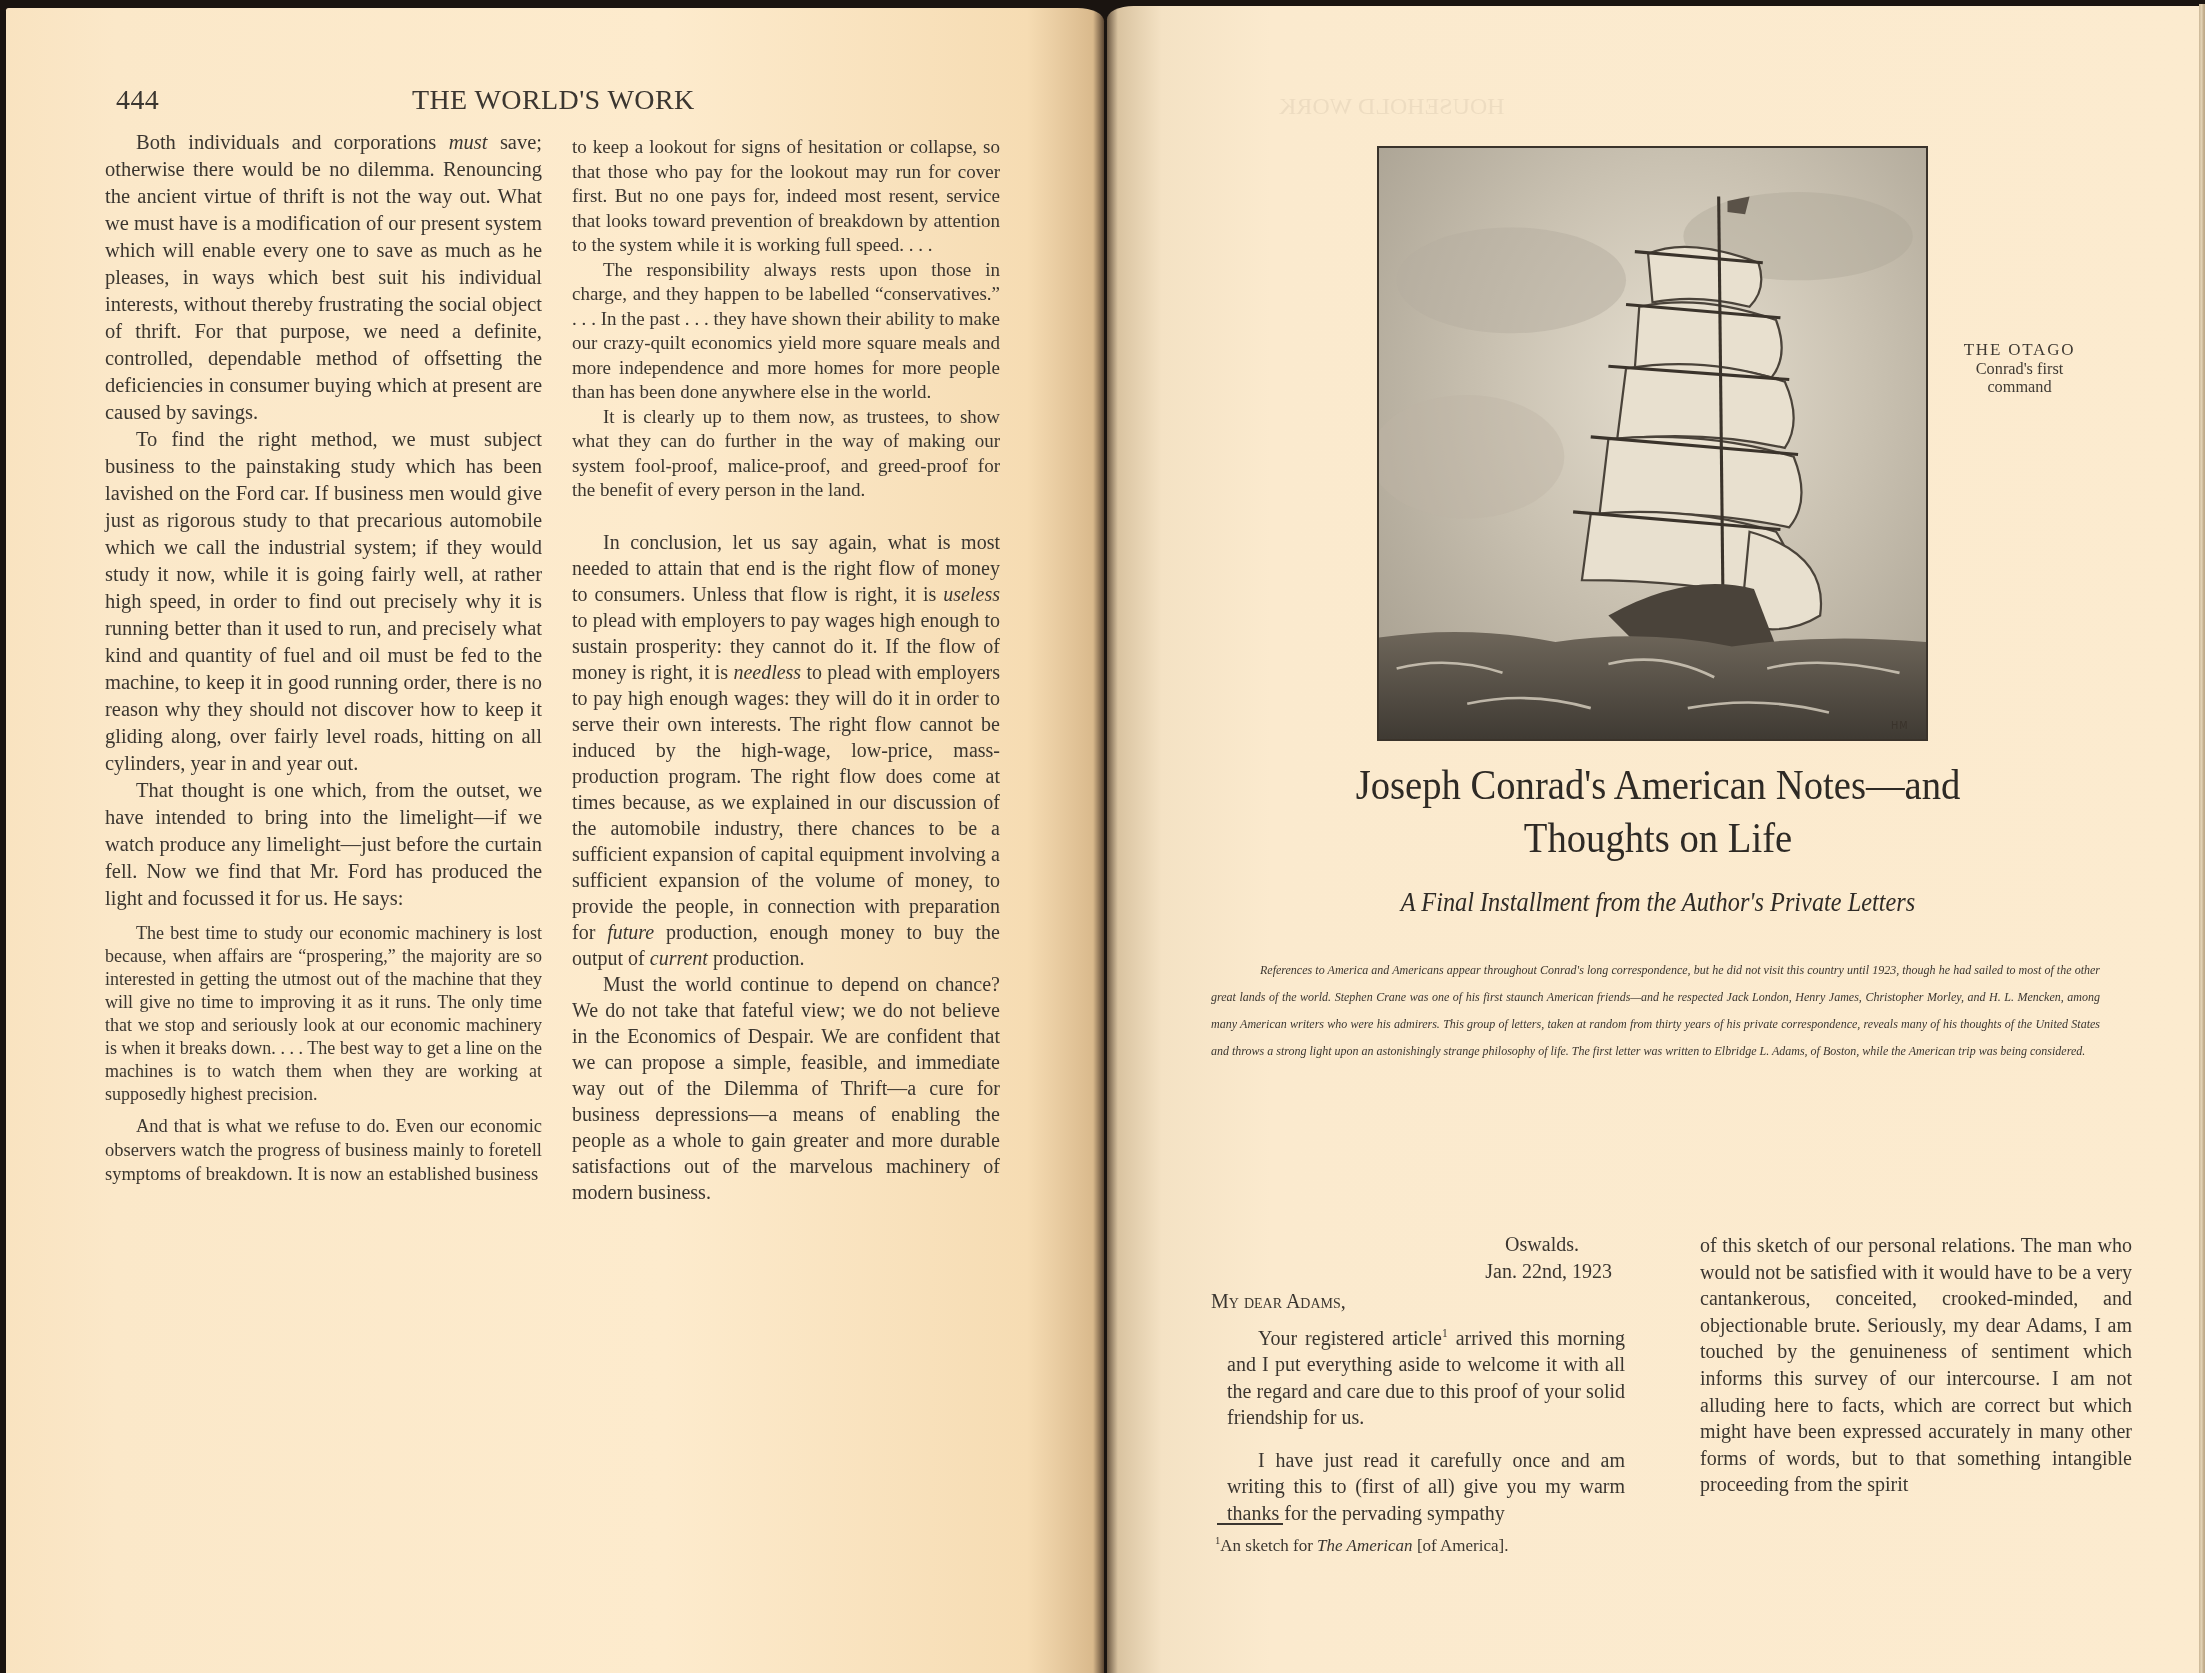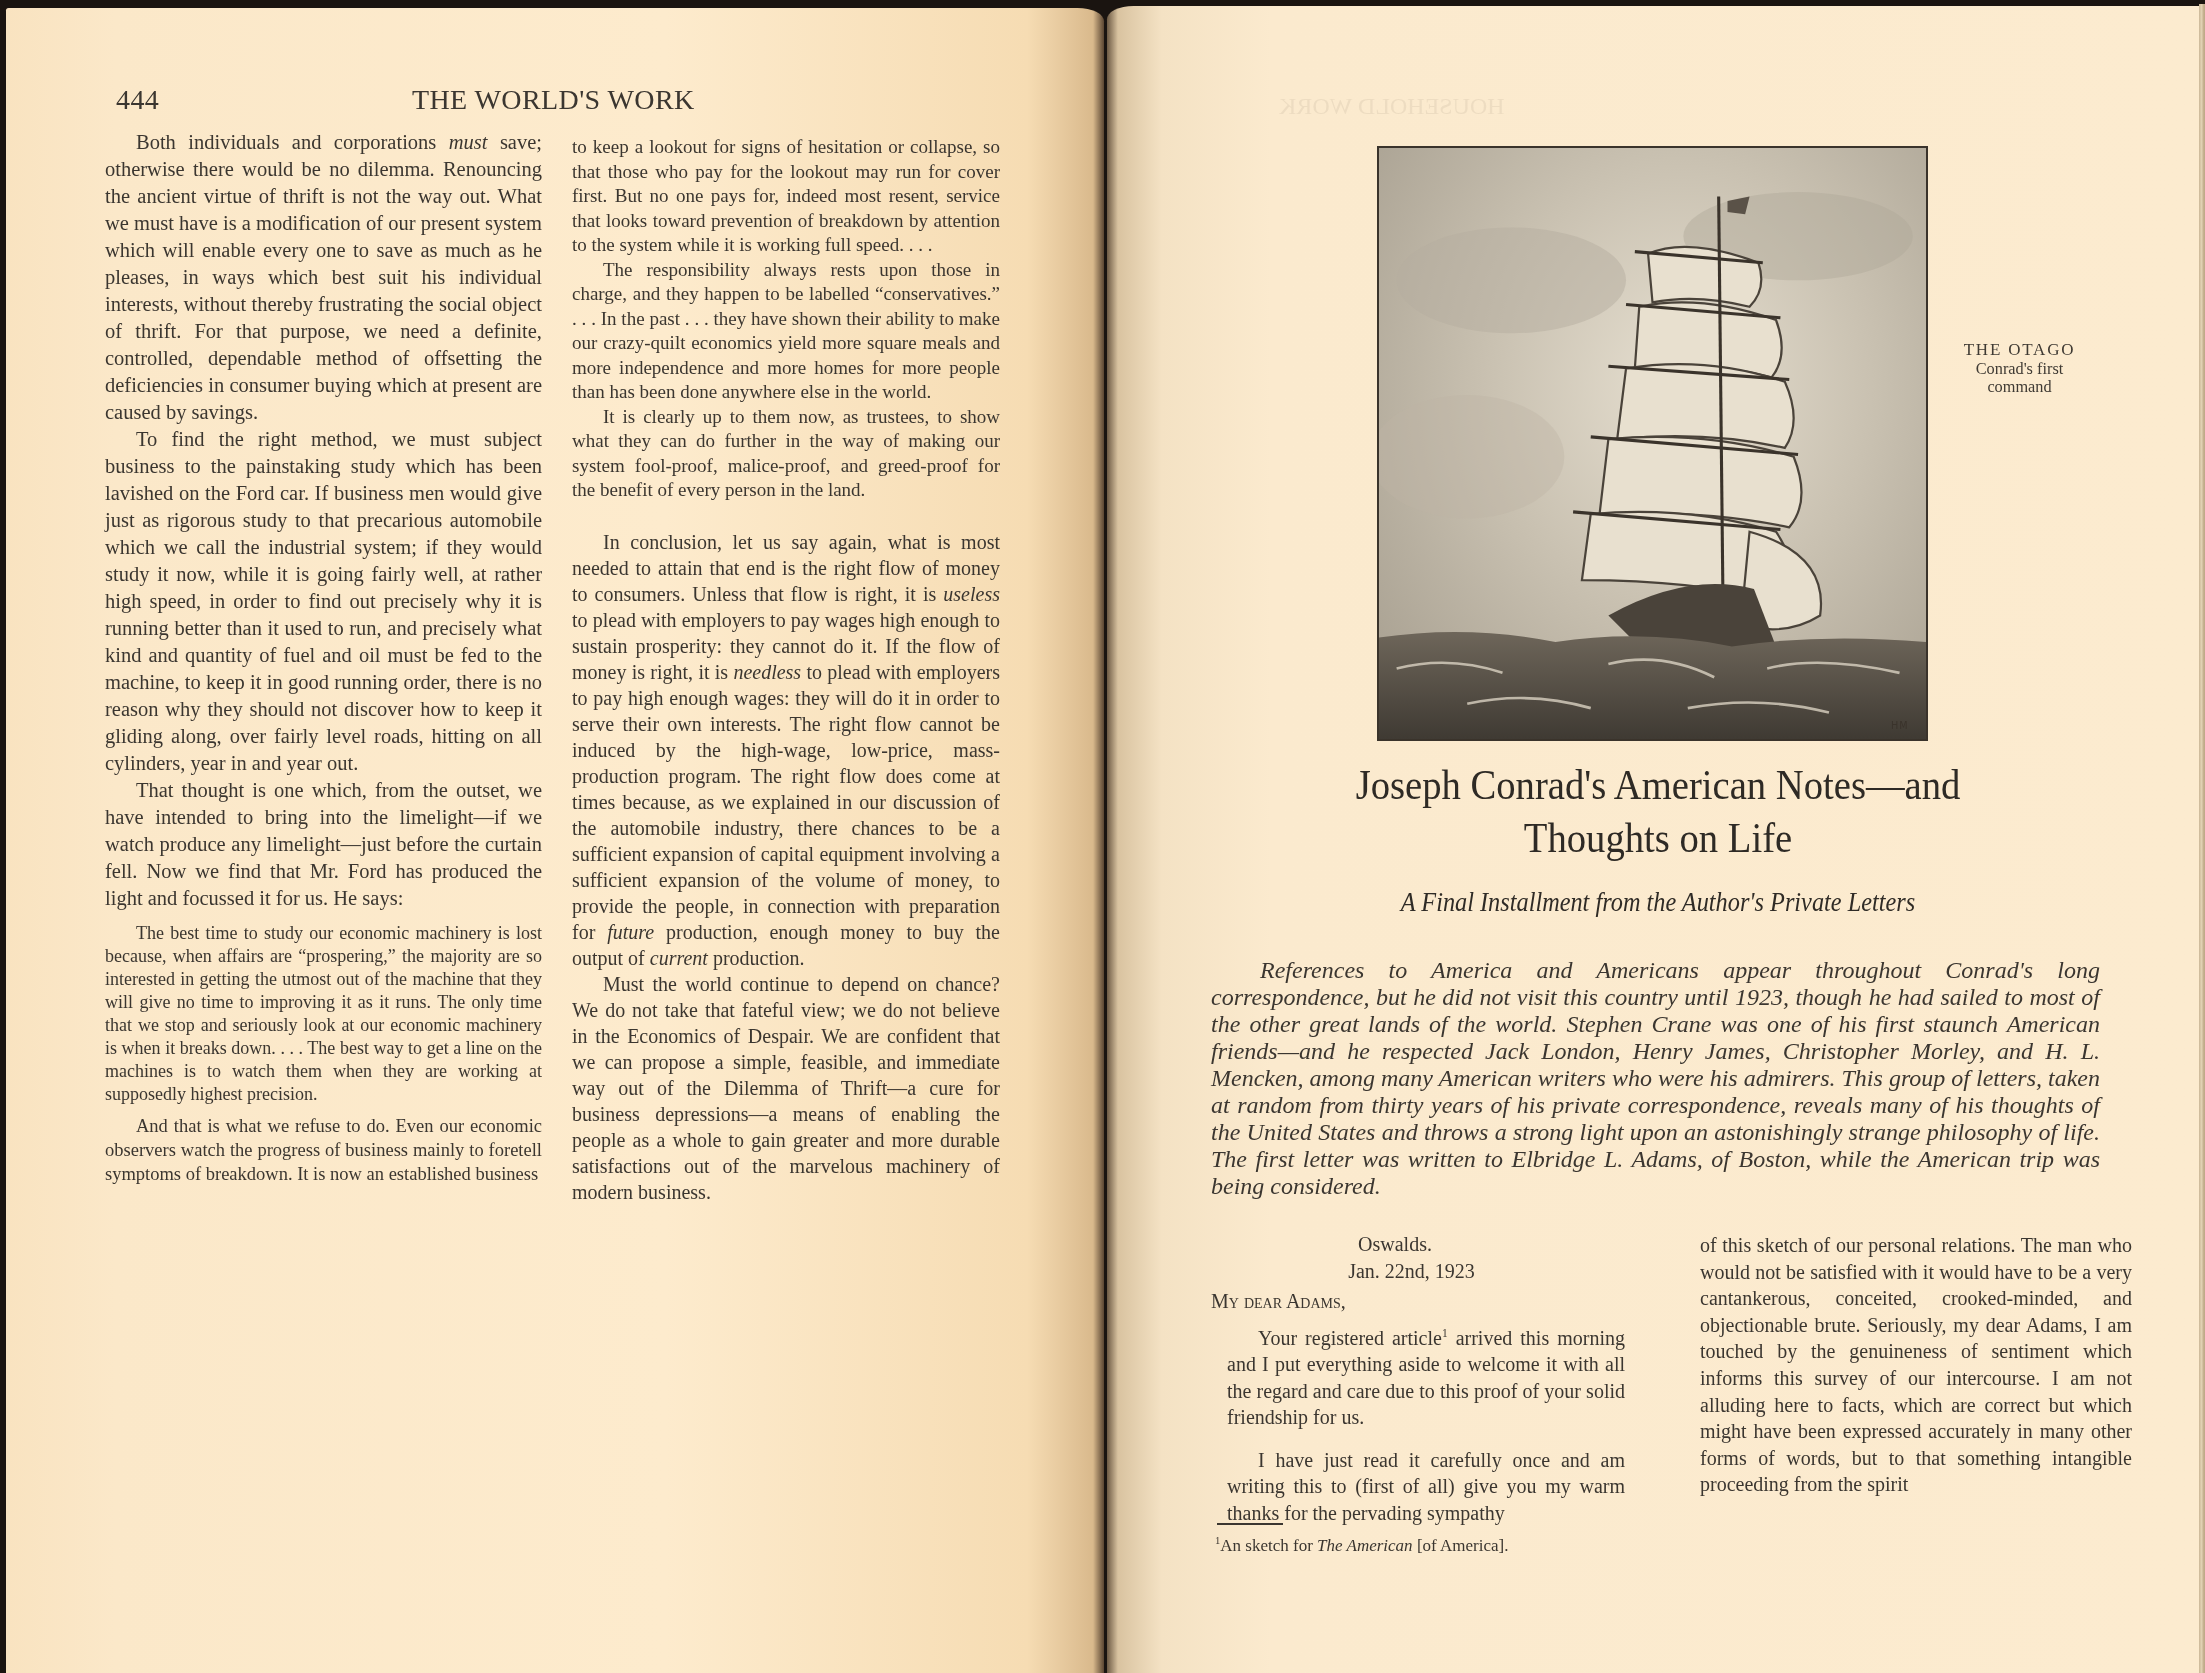--- a/index.html
+++ b/index.html
@@ -65,26 +65,26 @@
     position: absolute; left: 1217px; top: 759px; width: 882px; text-align: center;
     font-size: 42px; line-height: 53px; color: #2e2a25;
     transform: scaleX(0.92);
   }
   .article-subtitle {
     position: absolute; left: 1217px; top: 887px; width: 882px; text-align: center;
     font-size: 27px; font-style: italic; color: #2f2b26; transform: scaleX(0.9);
   }
   .intro {
     position: absolute; left: 1211px; top: 957px; width: 889px;
-    font-size: 24px; line-height: 27px; font-style: italic; text-align: justify;
+    font-size: 12px; line-height: 27px; font-style: italic; text-align: justify;
     text-indent: 49px; color: #3b3630;
   }
 
   .letter-left { position: absolute; left: 1211px; top: 1231px; width: 430px; font-size: 20px; line-height: 26.5px; color: #3b3630; }
-  .letter-left .addr { text-align: center; padding-right: 29px; }
+  .letter-left .addr { text-align: right; padding-right: 29px; }
   .letter-left .salutation { margin-top: 4.4px; font-variant: small-caps; font-size: 20px; }
   .letter-left p { margin: 16px; text-indent: 31px; text-align: justify; }
   .letter-left .p1 { margin-top: 9.7px; }
   .fn-rule { position: absolute; left: 1217px; top: 1523px; width: 66px; height: 1.8px; background: #3b3630; }
   .footnote { position: absolute; left: 1215px; top: 1535px; font-size: 17px; color: #3b3630; }
   .footnote sup { font-size: 10.6px; }
 
   .letter-right {
     position: absolute; left: 1700px; top: 1232px; width: 432px;
     font-size: 20px; line-height: 26.6px; text-align: justify; color: #3b3630;

